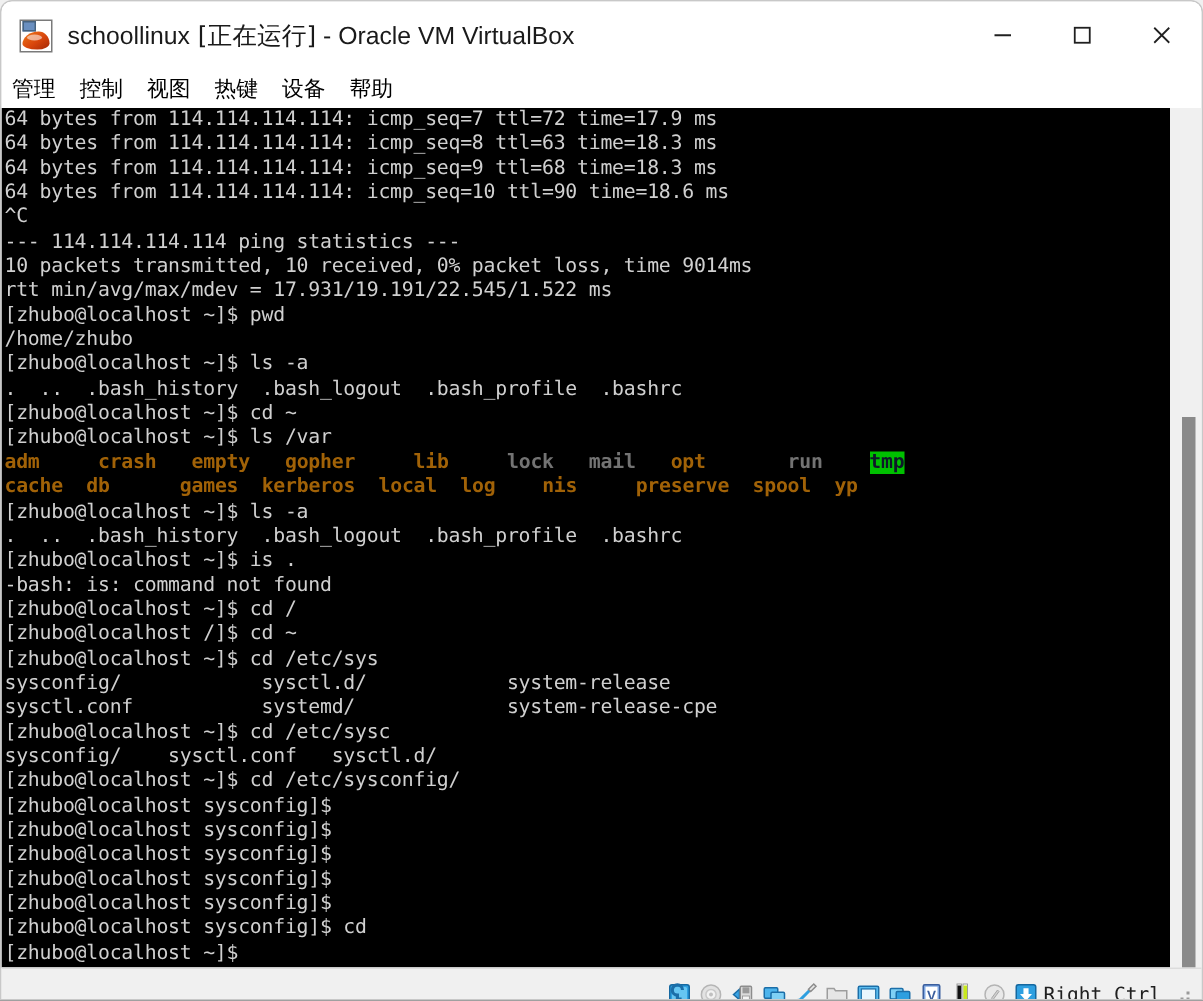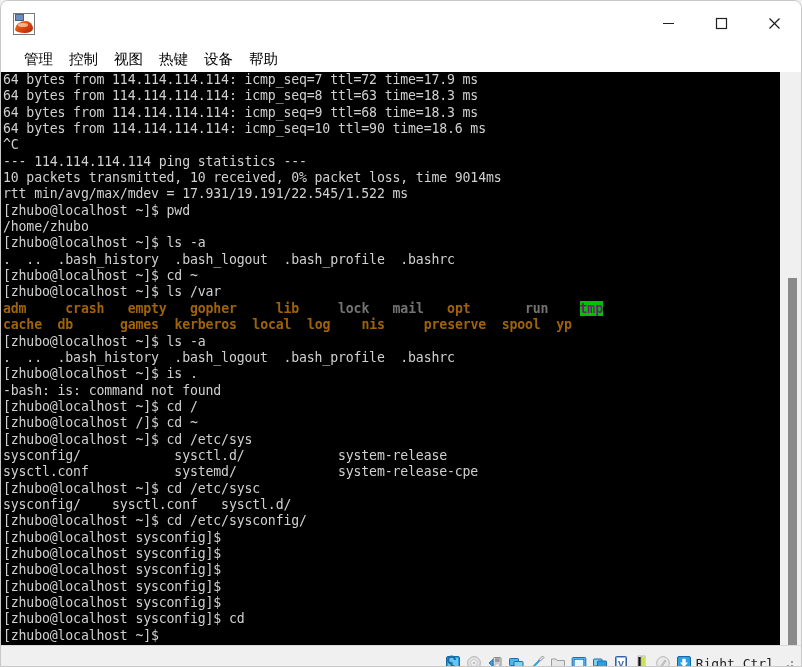--- a/index.html
+++ b/index.html
@@ -53,21 +53,21 @@
   .title-text .cn{font-family:"DejaVu Sans",sans-serif;}
   .win-controls{position:absolute;right:0;top:0;height:45px;display:flex;}
   .wc{
     width:53px;height:45px;display:flex;align-items:center;justify-content:center;
     cursor:default;
   }
   .wc svg{display:block;}
   
   .menubar{
     height:26px;flex:0 0 26px;background:#ffffff;
-    display:flex;align-items:center;padding-left:16px;
+    display:flex;align-items:center;padding-left:0;
   }
   .menu-item{
     font-family:"DejaVu Sans",sans-serif;
     font-size:14.5px;color:#000000;
     padding:2px 7px;margin-right:2px;white-space:nowrap;cursor:default;
   }
   
   .vmarea{
     flex:1 1 auto;position:relative;background:#ffffff;
     display:flex;
@@ -83,21 +83,21 @@
     font-size:13.2px;
     line-height:16.35px;
     color:#d0d0d0;
     padding:0 0 0 2px;
     white-space:pre;
     letter-spacing:-0.15px;
   }
   .term .row{height:16.35px;}
   .dir{color:#a16207;font-weight:bold;}
   .lnk{color:#737373;font-weight:bold;}
-  .sticky{color:#701a75;background:#00c000;font-weight:bold;}
+  .sticky{color:#0f172a;background:#00c000;font-weight:bold;}
   .scrollcol{
     flex:1 1 auto;background:#f0f0f0;position:relative;
   }
   .scroll-track{
     position:absolute;right:4px;top:0;width:9px;height:100%;
   }
   .scroll-thumb{
     position:absolute;right:0;top:206px;width:9px;height:390px;
     background:#8a8a8a;border-radius:0px;
   }
@@ -121,20 +121,21 @@
 <body>
 
 <div class="window">
 
   <div class="titlebar">
     <div class="vb-icon">
       <span class="sq"></span>
         <span class="cube"></span>
         <span class="blob"></span>
     </div>
+    <div class="title-text"><span>schoollinux</span><span class="cn"> </span><span class="cn">[正在运行]</span><span> </span><span>- Oracle VM VirtualBox</span></div>
 
     <div class="win-controls">
       <div class="wc">
         <svg width="13" height="13" viewBox="0 0 13 13">
             <line x1="1" y1="6.5" x2="12" y2="6.5" stroke="#202020" stroke-width="1.2"></line>
           </svg>
       </div>
       <div class="wc">
         <svg width="13" height="13" viewBox="0 0 13 13">
             <rect x="1.5" y="1.5" width="10" height="10" fill="none" stroke="#202020" stroke-width="1.2"></rect>

